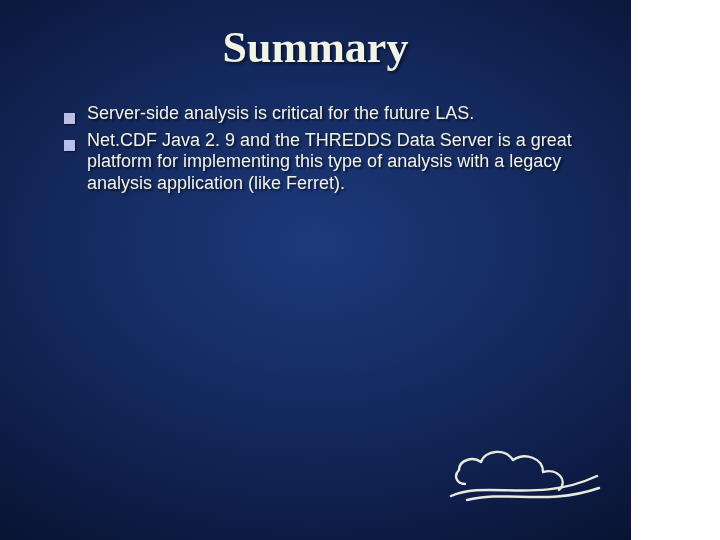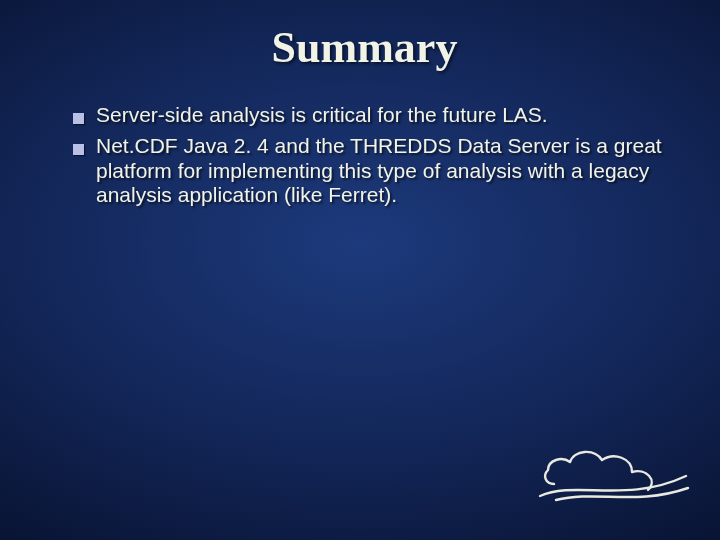--- a/index.html
+++ b/index.html
@@ -4,44 +4,43 @@
 <style>
   html, body {
     margin: 0;
     padding: 0;
     width: 720px;
     height: 540px;
     overflow: hidden;
     font-family: Arial, "Helvetica Neue", Helvetica, sans-serif;
   }
   .slide {
-    width: 720px;
+    width: 631px;
     height: 540px;
     background: radial-gradient(ellipse 110% 90% at 50% 45%,
                   #1d3a7c 0%,
                   #13275a 40%,
                   #0a1638 72%,
                   #020511 100%);
     position: relative;
     box-sizing: border-box;
-    padding-left: 9px;
   }
   .title {
     color: #f2f3e7;
     font-family: "Times New Roman", Times, serif;
     font-size: 44px;
     font-weight: 700;
     text-align: center;
     padding-top: 22px;
     text-shadow: 2px 2px 3px rgba(0,0,0,0.55);
   }
   .body {
     margin: 30px 56px 0 64px;
     color: #f2f3e7;
-    font-size: 21px;
+    font-size: 18px;
     line-height: 1.18;
     text-shadow: 2px 2px 2px rgba(0,0,0,0.55);
   }
   .bullet {
     display: flex;
     margin-bottom: 6px;
   }
   .bullet .marker {
     flex: 0 0 auto;
     width: 11px;
@@ -83,21 +82,21 @@
 
   <div class="title">Summary</div>
 
   <div class="body">
     <div class="bullet">
       <div class="marker"></div>
       <div class="text">Server-side analysis is critical for the future LAS.</div>
     </div>
     <div class="bullet">
       <div class="marker"></div>
-      <div class="text">Net.CDF Java 2. 4 and the THREDDS Data Server is a great platform for implementing this type of analysis with a legacy analysis application (like Ferret).</div>
+      <div class="text">Net.CDF Java 2. 9 and the THREDDS Data Server is a great platform for implementing this type of analysis with a legacy analysis application (like Ferret).</div>
     </div>
   </div>
 
   <div class="logo">
     <svg viewBox="0 0 160 72">
       <g fill="none" stroke="#e9eadf" stroke-width="2.4" stroke-linejoin="round" stroke-linecap="round">
 
         <path d="M18 44
                  C10 44 6 36 12 30
                  C12 20 26 16 34 22

